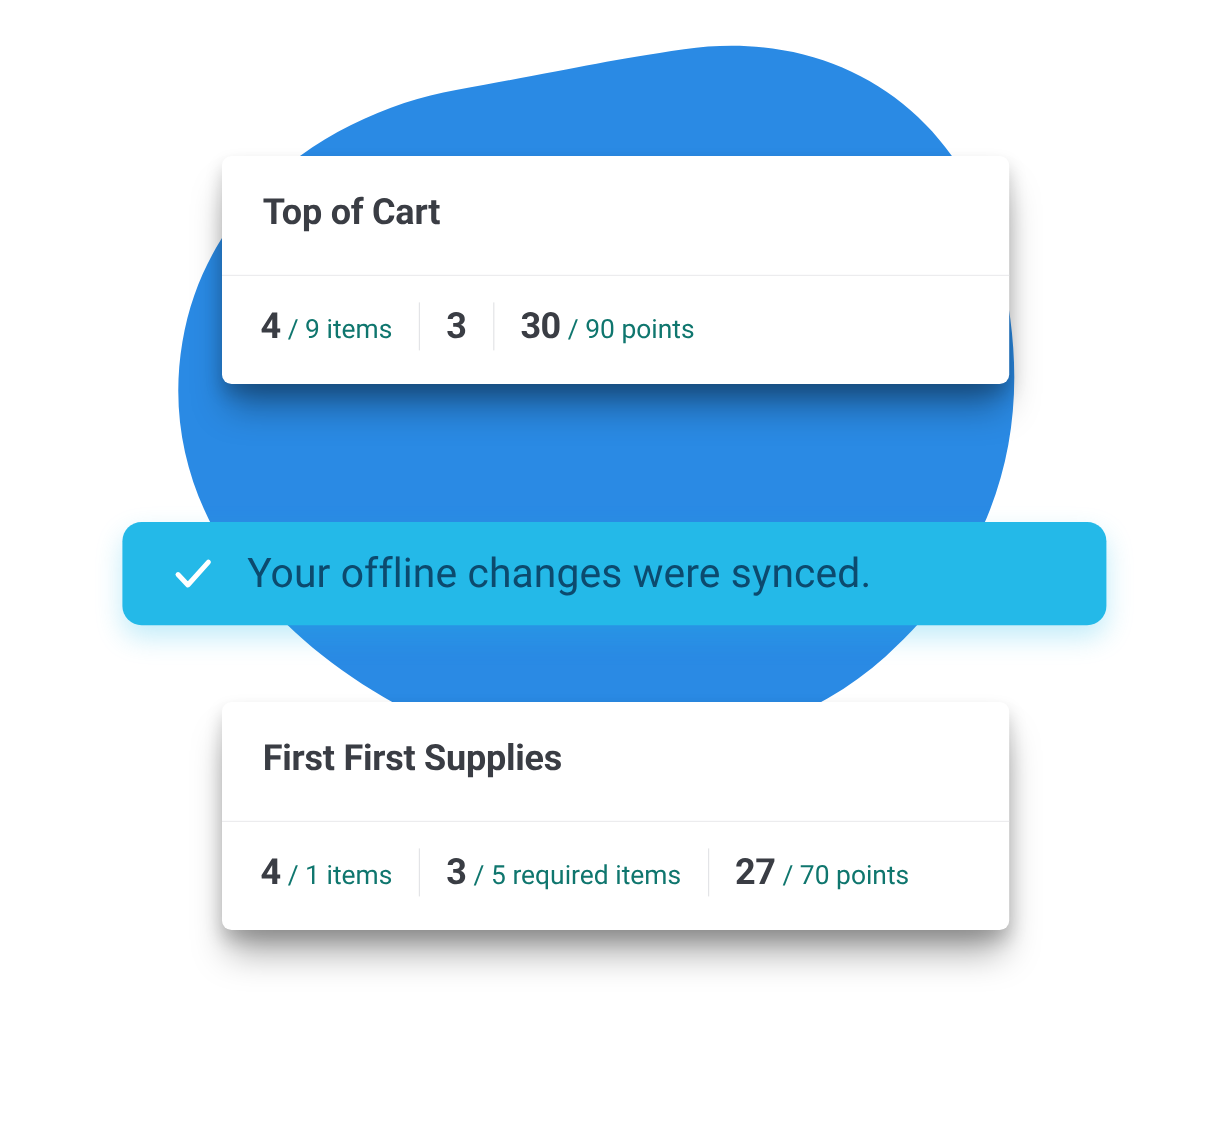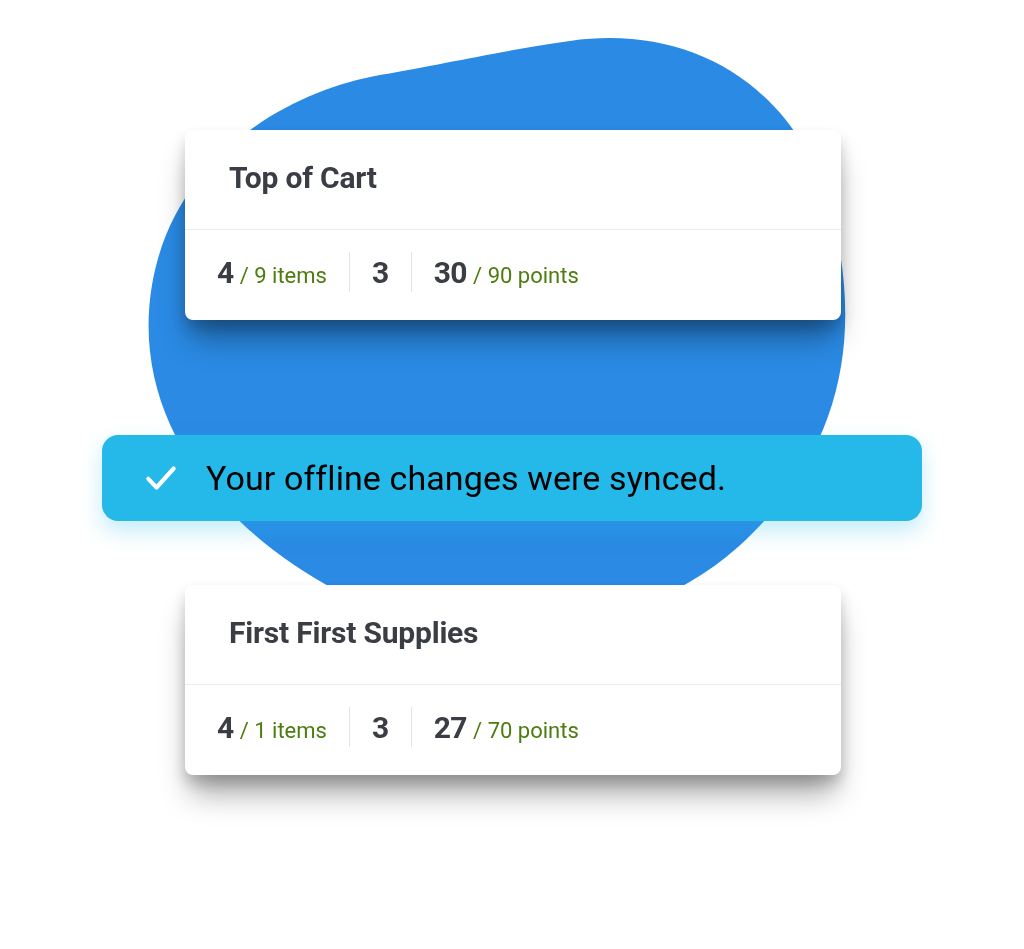--- a/index.html
+++ b/index.html
@@ -35,21 +35,21 @@
     background: #ffffff;
     border-radius: 8px;
     box-shadow:
       0 24px 30px -6px rgba(0,0,0,0.35),
       0 8px 14px rgba(0,0,0,0.18);
   }
   .card.one { top: 130px; }
   .card.two { top: 585px; }
 
   .card-head {
-    padding: 30px 32px 34px 44px;
+    padding: 30px 32px 34px 34px;
     border-bottom: 1px solid #ececee;
   }
   .card-title {
     font-size: 30px;
     font-weight: 700;
     color: #3a3d44;
     letter-spacing: -0.2px;
   }
 
   .stats {
@@ -64,21 +64,21 @@
   }
   .stat .num {
     font-size: 30px;
     font-weight: 700;
     color: #3a3d44;
     letter-spacing: -0.5px;
   }
   .stat .rest {
     font-size: 22px;
     font-weight: 400;
-    color: #4d7c0f;
+    color: #0f766e;
     white-space: nowrap;
   }
   .divider {
     width: 1px;
     height: 40px;
     background: #e3e4e7;
     margin: 0 22px;
   }
 
   .toast {
@@ -96,21 +96,21 @@
     box-shadow: 0 10px 22px rgba(36,185,232,0.28);
     z-index: 2;
   }
   .toast .check {
     width: 38px;
     height: 38px;
     flex: 0 0 auto;
     color: #ffffff;
   }
   .toast .msg {
-    color: #000000;
+    color: #0c4a6e;
     font-size: 34px;
     font-weight: 400;
     letter-spacing: 0.1px;
   }
 </style>
 </head>
 <body>
 
 <div class="blob">
   <svg viewBox="0 0 720 610" xmlns="http://www.w3.org/2000/svg">
@@ -163,20 +163,21 @@
       <div class="card-title">First First Supplies</div>
     </div>
     <div class="stats">
       <div class="stat">
         <span class="num">4</span>
         <span class="rest">/ 1 items</span>
       </div>
       <div class="divider"></div>
       <div class="stat">
         <span class="num">3</span>
+        <span class="rest">/ 5 required items</span>
       </div>
       <div class="divider"></div>
       <div class="stat">
         <span class="num">27</span>
         <span class="rest">/ 70 points</span>
       </div>
     </div>
   </div>
 
 </div>

